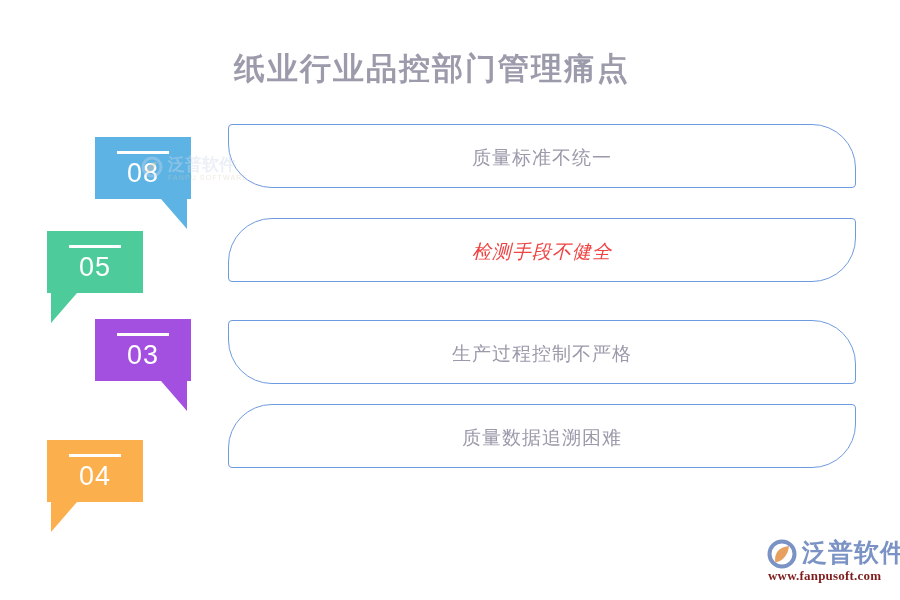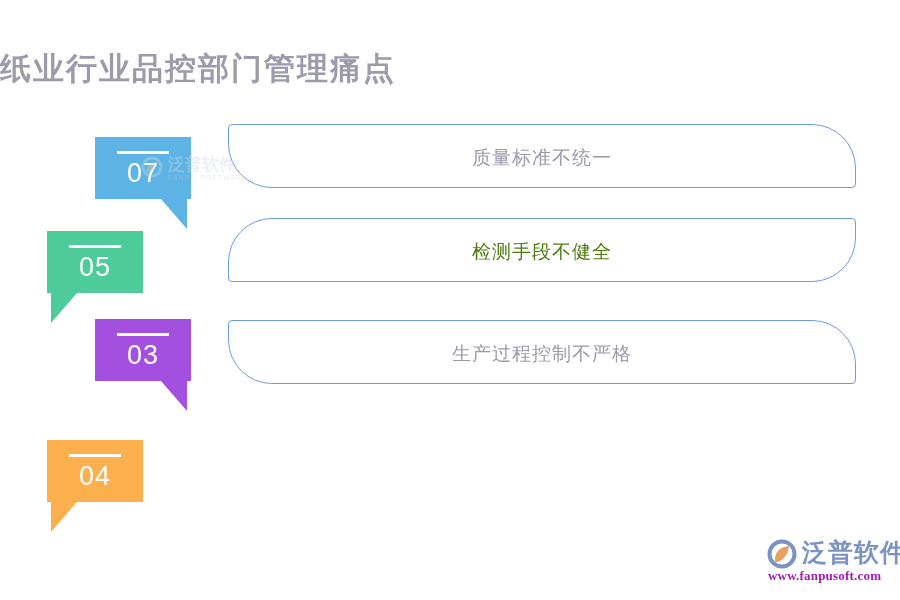--- a/index.html
+++ b/index.html
@@ -14,24 +14,24 @@
     position: relative;
     width: 900px;
     height: 600px;
     background: #ffffff;
     overflow: hidden;
   }
 
   
   #page-title {
     position: absolute;
-    left: 0;
+    left: 18px;
     top: 48px;
     width: 828px;
-    text-align: left;
+    text-align: center;
     font-family: "Liberation Serif", "DejaVu Serif", serif;
     font-size: 31px;
     font-weight: bold;
     letter-spacing: 2px;
     color: #9b9bab;
     white-space: nowrap;
   }
 
   
   .row-box {
@@ -206,33 +206,36 @@
 
 <div id="page" style="background: rgb(255, 255, 255);">
 
   <div id="page-title" style="color: rgb(155, 155, 171);">纸业行业品控部门管理痛点</div>
 
   <div class="row-box shape-a" id="row-1" style="border-color: rgb(110, 155, 223);">
     <div class="row-box-label" style="color: rgb(154, 154, 171);">质量标准不统一</div>
   </div>
 
   <div class="row-box shape-b" id="row-2" style="border-color: rgb(110, 155, 223);">
-    <div class="row-box-label" style="color: #4d7c0f;">检测手段不健全</div>
+    <div class="row-box-label" style="color: #ef4444; font-style: italic;">检测手段不健全</div>
   </div>
 
   <div class="row-box shape-a" id="row-3" style="border-color: rgb(110, 155, 223);">
     <div class="row-box-label" style="color: rgb(154, 154, 171);">生产过程控制不严格</div>
   </div>
 
+  <div class="row-box shape-b" id="row-4" style="border-color: rgb(110, 155, 223);">
+    <div class="row-box-label" style="color: rgb(154, 154, 171);">质量数据追溯困难</div>
+  </div>
 
   <div class="badge tail-right" id="badge-1">
     <div class="badge-body" style="background: rgb(92, 179, 228);"></div>
     <div class="badge-tail" style="border-top-color: rgb(92, 179, 228);"></div>
     <div class="badge-rule"></div>
-    <div class="badge-num">07</div>
+    <div class="badge-num">08</div>
   </div>
 
   <div class="badge tail-left" id="badge-2">
     <div class="badge-body" style="background: rgb(78, 203, 154);"></div>
     <div class="badge-tail" style="border-top-color: rgb(78, 203, 154);"></div>
     <div class="badge-rule"></div>
     <div class="badge-num">05</div>
   </div>
 
   <div class="badge tail-right" id="badge-3">
@@ -261,16 +264,16 @@
   </div>
 
   <div id="logo">
     <div class="logo-mark">
       <svg viewBox="0 0 32 32" width="32" height="32">
         <path d="M16 1.5 A14.5 14.5 0 1 0 16 30.5 A14.5 14.5 0 1 0 16 1.5 Z M16 5.5 A10.5 10.5 0 1 1 16 26.5 A10.5 10.5 0 1 1 16 5.5 Z" fill="#7b93c4"></path>
         <path d="M23 8 C12.5 9.2 8 15.5 9.2 24.5 C16.5 23.2 22 17.5 23 8 Z" fill="#e8a060"></path>
       </svg>
     </div>
     <div class="logo-name" style="color: rgb(123, 147, 196);">泛普软件</div>
-    <div class="logo-url" style="color: #a21caf;">www.fanpusoft.com</div>
+    <div class="logo-url" style="color: #7f1d1d;">www.fanpusoft.com</div>
   </div>
 
 </div>
 
 </body></html>

